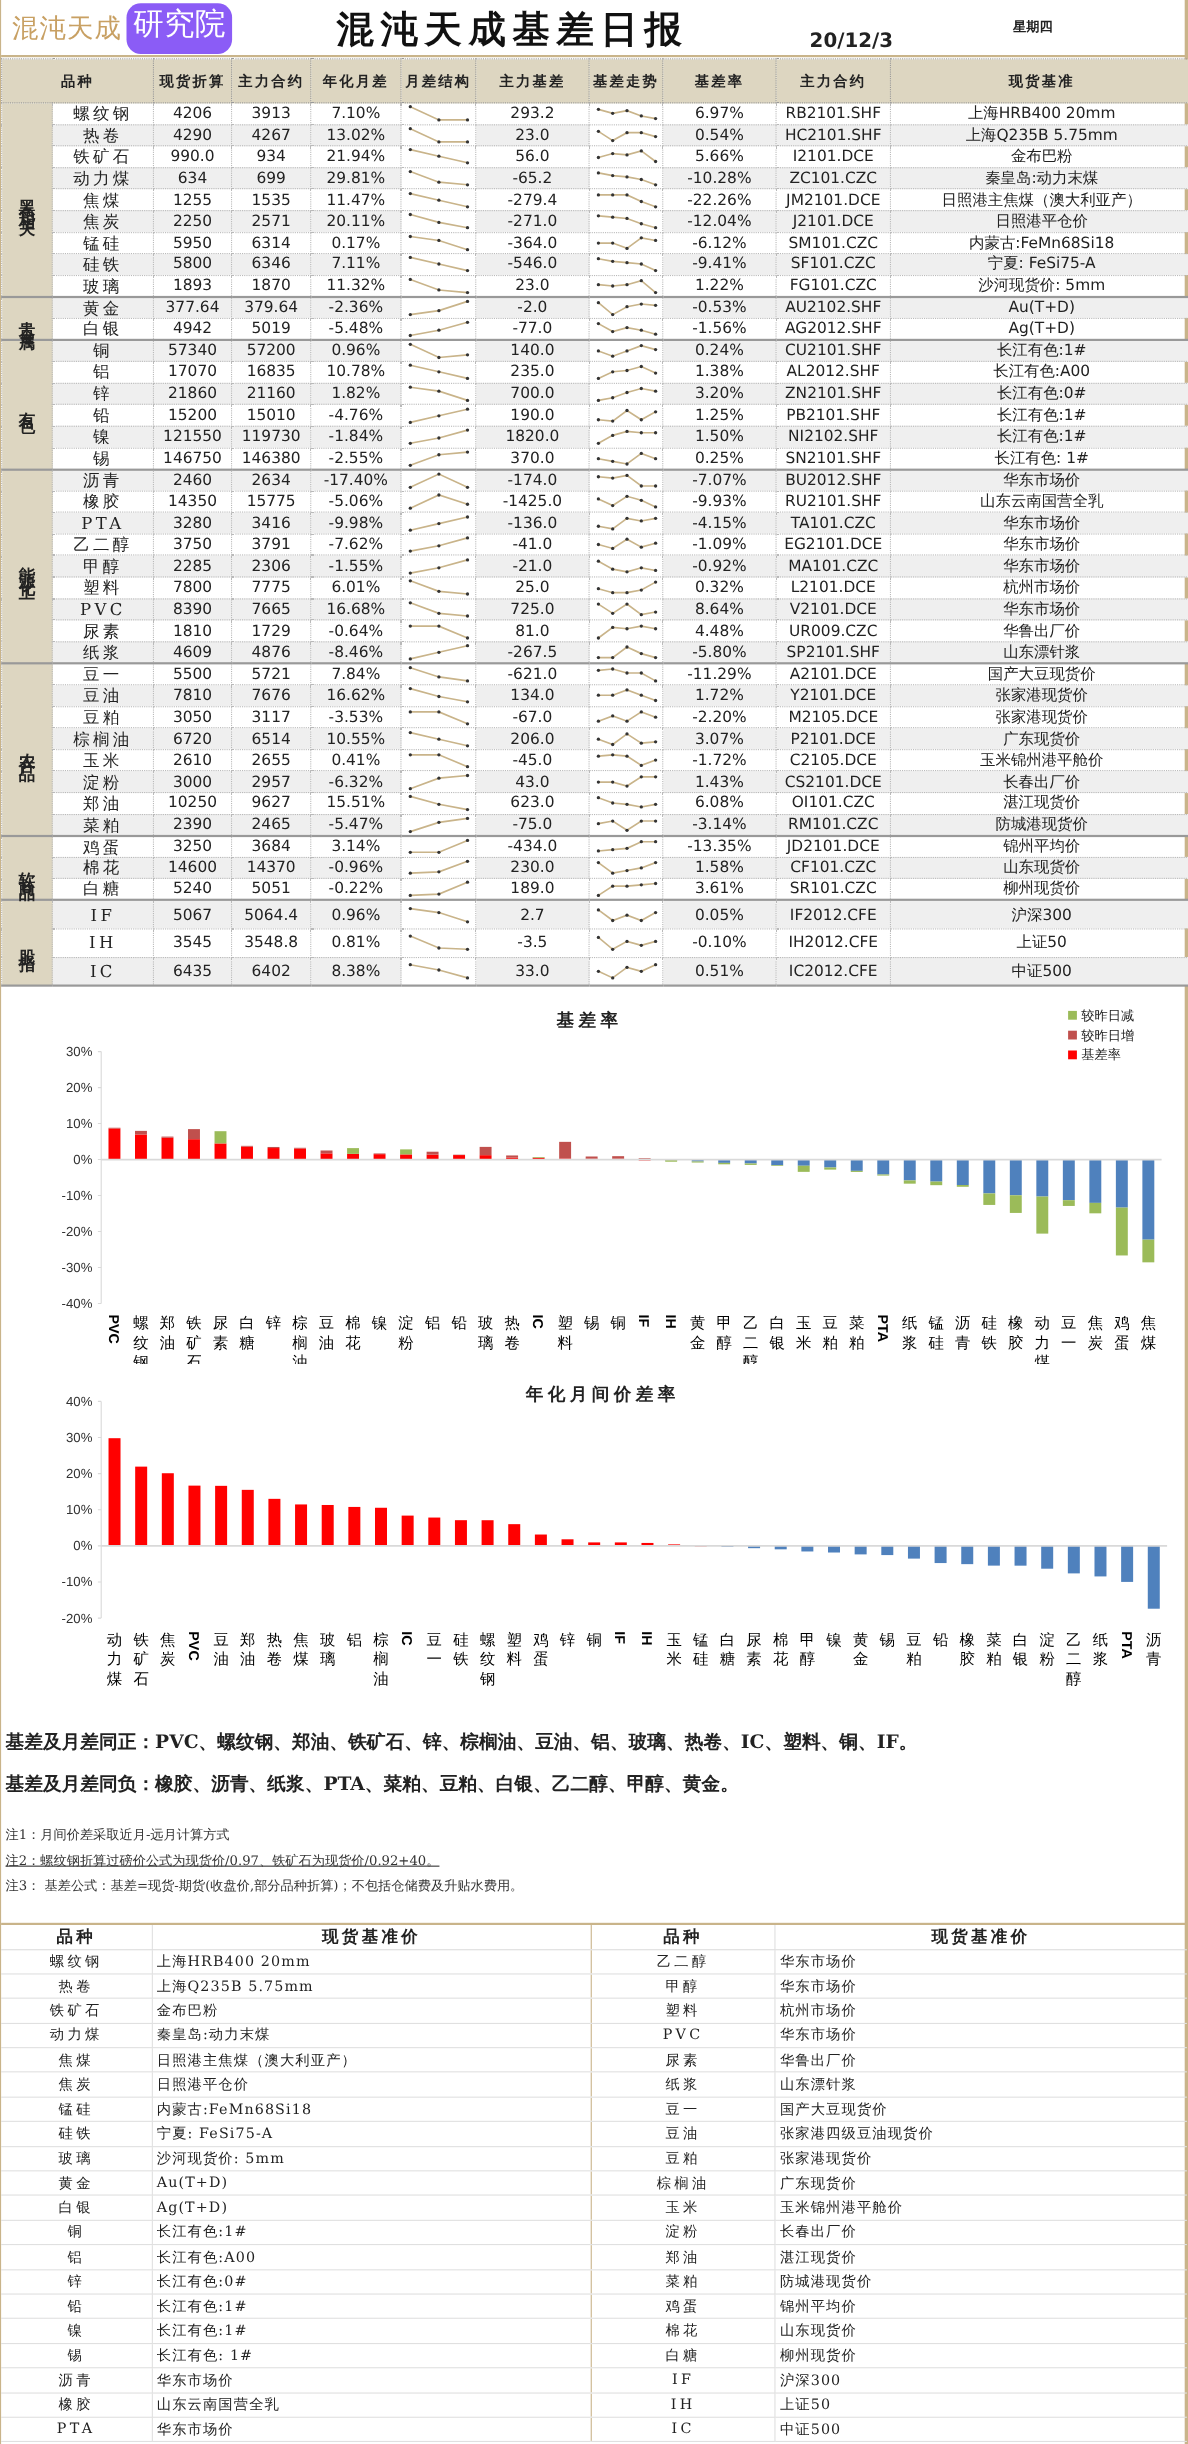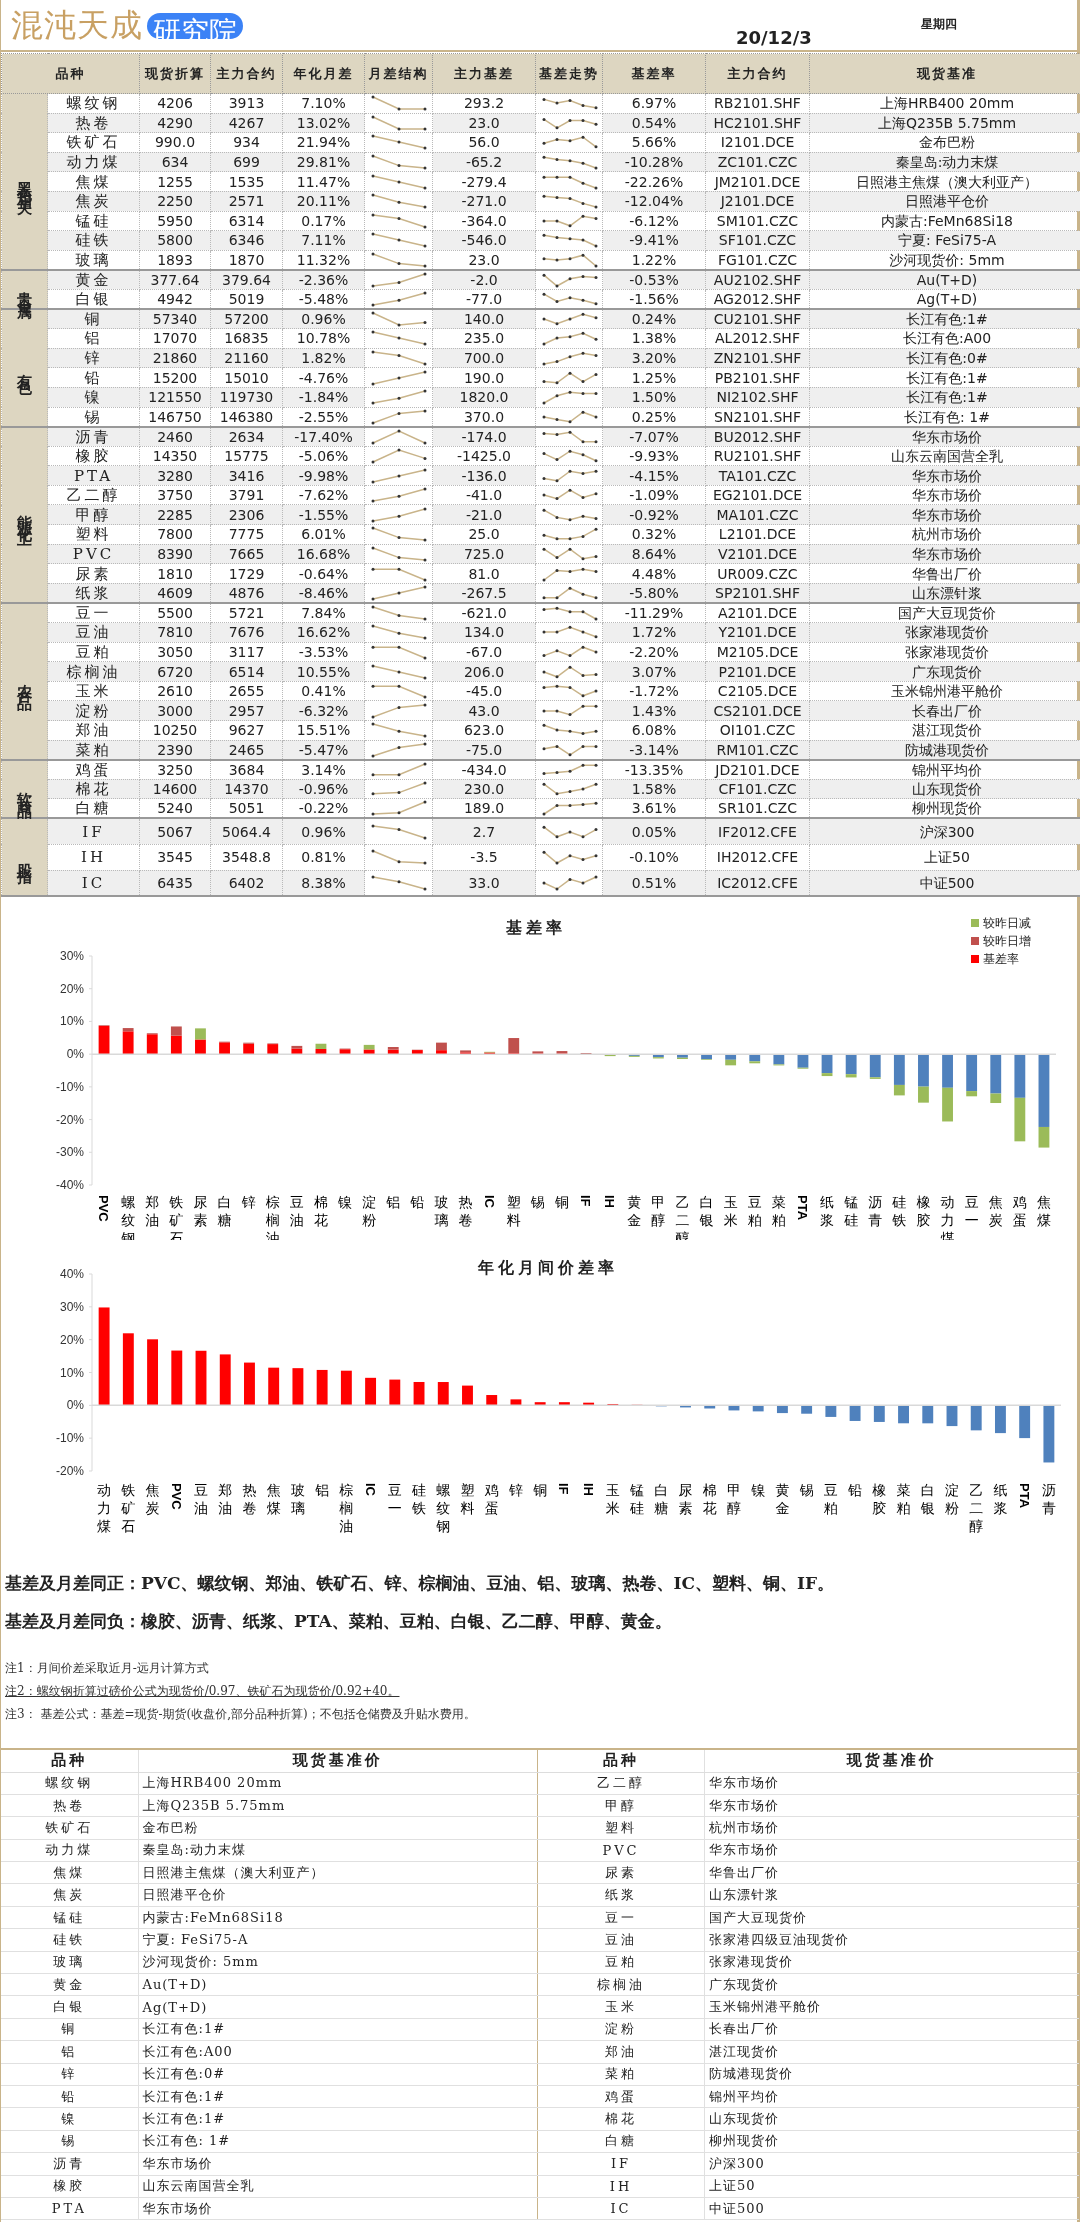--- a/index.html
+++ b/index.html
@@ -2,22 +2,22 @@
 <html><head>
 <meta charset="utf-8">
 <style>
   * { box-sizing: border-box; margin: 0; padding: 0; }
   body { width: 1080px; height: 2222px; background: #fff; font-family: "DejaVu Sans", sans-serif; color: #222; position: relative; overflow: hidden; }
   .page { position: absolute; left: 0; top: 0; width: 1080px; height: 2222px; border-right: 3px solid #c9b48a; border-left: 1px solid #c9b48a; }
 
   
   .header { position: absolute; left: 0; top: 0; width: 1077px; height: 52px; display: flex; align-items: center; border-bottom: 2px solid #c9b48a; }
   .logo { position: absolute; left: 10px; top: 6px; display: flex; align-items: center; height: 40px; }
-  .logo-a { font-family: "DejaVu Serif", serif; font-size: 32px; color: #c8a063; letter-spacing: 1px; font-weight: 300; }
-  .logo-b { background: #3b82f6; color: #fff; font-family: "DejaVu Serif", serif; font-size: 28px; padding: 2px 6px; margin-left: 4px; height: 26px; line-height: 34px; border-radius: 13px; }
+  .logo-a { font-family: "DejaVu Serif", serif; font-size: 24px; color: #c8a063; letter-spacing: 1px; font-weight: 300; }
+  .logo-b { background: #8b5cf6; color: #fff; font-family: "DejaVu Serif", serif; font-size: 28px; padding: 2px 6px; margin-left: 4px; height: 46px; line-height: 34px; border-radius: 13px; }
   .title { position: absolute; left: 305px; top: 4px; font-family: "DejaVu Serif", serif; font-size: 34px; font-weight: bold; letter-spacing: 6px; color: #111; }
   .date { position: absolute; left: 735px; top: 27px; font-size: 18px; font-weight: bold; }
   .weekday { position: absolute; left: 920px; top: 16px; font-size: 12px; font-weight: bold; font-family: "DejaVu Serif", serif; }
 
   
   table.main { position: absolute; left: 0; top: 53px; width: 1077px; border-collapse: collapse; font-size: 14px; table-layout: fixed; }
   table.main th { background: #ddd6c1; height: 40px; font-family: "DejaVu Serif", serif; font-size: 13px; font-weight: bold; border: 1px dotted #999; letter-spacing: 2px; }
   table.main td { height: 19.6px; border: 1px dotted #b9b9b9; text-align: center; white-space: nowrap; padding: 0; line-height: 18px; }
   table.main tr.alt td.c { background: #efefef; }
   table.main td.cat { background: #ddd6c1; font-family: "DejaVu Serif", serif; font-weight: bold; font-size: 15px; writing-mode: vertical-rl; text-orientation: upright; letter-spacing: 6px; border-bottom: 2px solid #999; }
@@ -47,20 +47,21 @@
 </head>
 <body>
 
 <div class="page">
 
   <div class="header">
     <div class="logo">
       <span class="logo-a">混沌天成</span>
       <span class="logo-b">研究院</span>
     </div>
+    <div class="title">混沌天成基差日报</div>
     <div class="date">20/12/3</div>
     <div class="weekday">星期四</div>
   </div>
 
   <table class="main" id="main-table">
     <colgroup>
       <col style="width:46px">
         <col style="width:92px">
         <col style="width:71px">
         <col style="width:72px">

